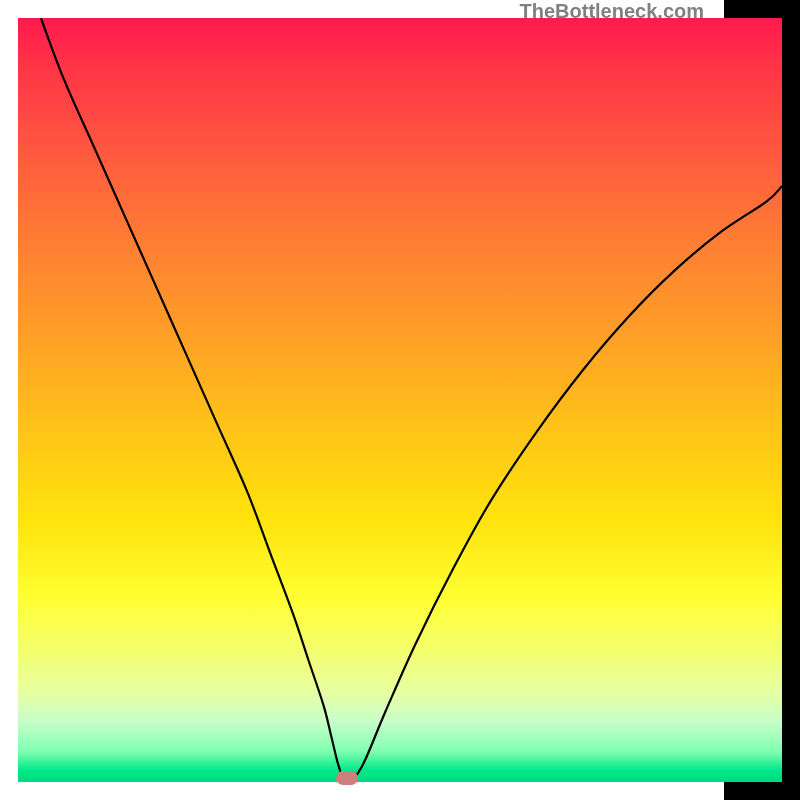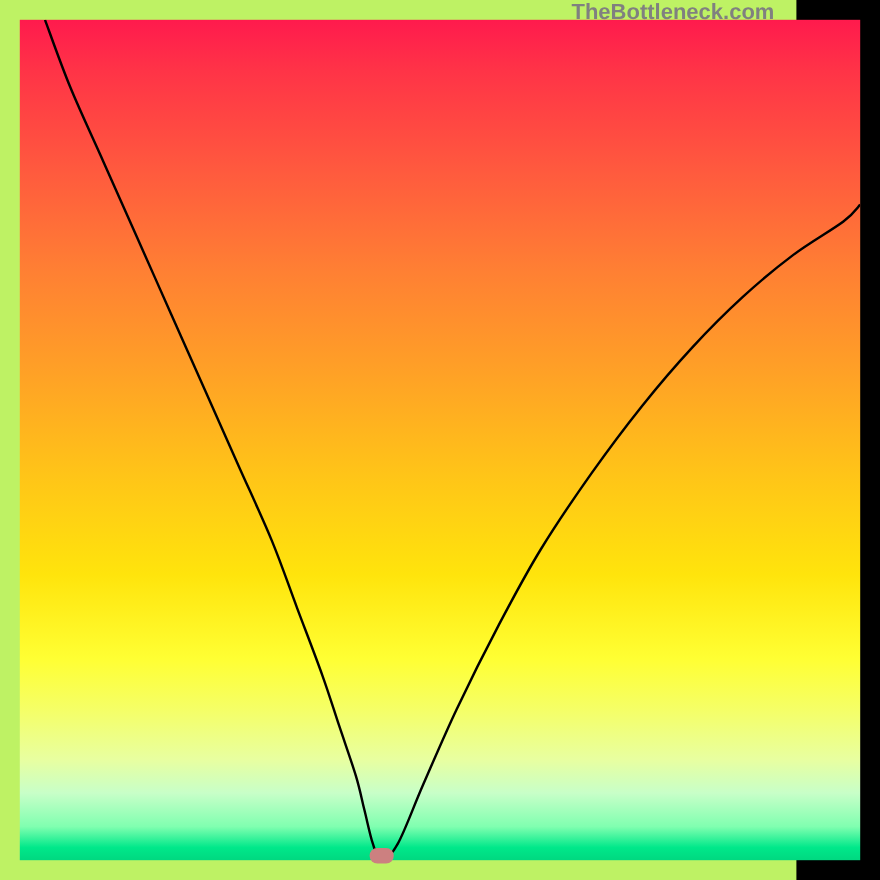--- a/index.html
+++ b/index.html
@@ -1,20 +1,20 @@
 <!DOCTYPE html>
 <html><head>
 <meta charset="utf-8">
 <style>
   * { margin: 0; padding: 0; box-sizing: border-box; }
   html, body { width: 800px; height: 800px; overflow: hidden; background: #000; }
   .frame {
     width: 724px;
     height: 800px;
-    background: #bef264;
+    background: #ffffff;
     position: relative;
   }
   .plot-area {
     position: absolute;
     left: 18px;
     top: 18px;
     width: 764px;
     height: 764px;
     background: linear-gradient(to bottom,
       #ff1a4d 0%,

